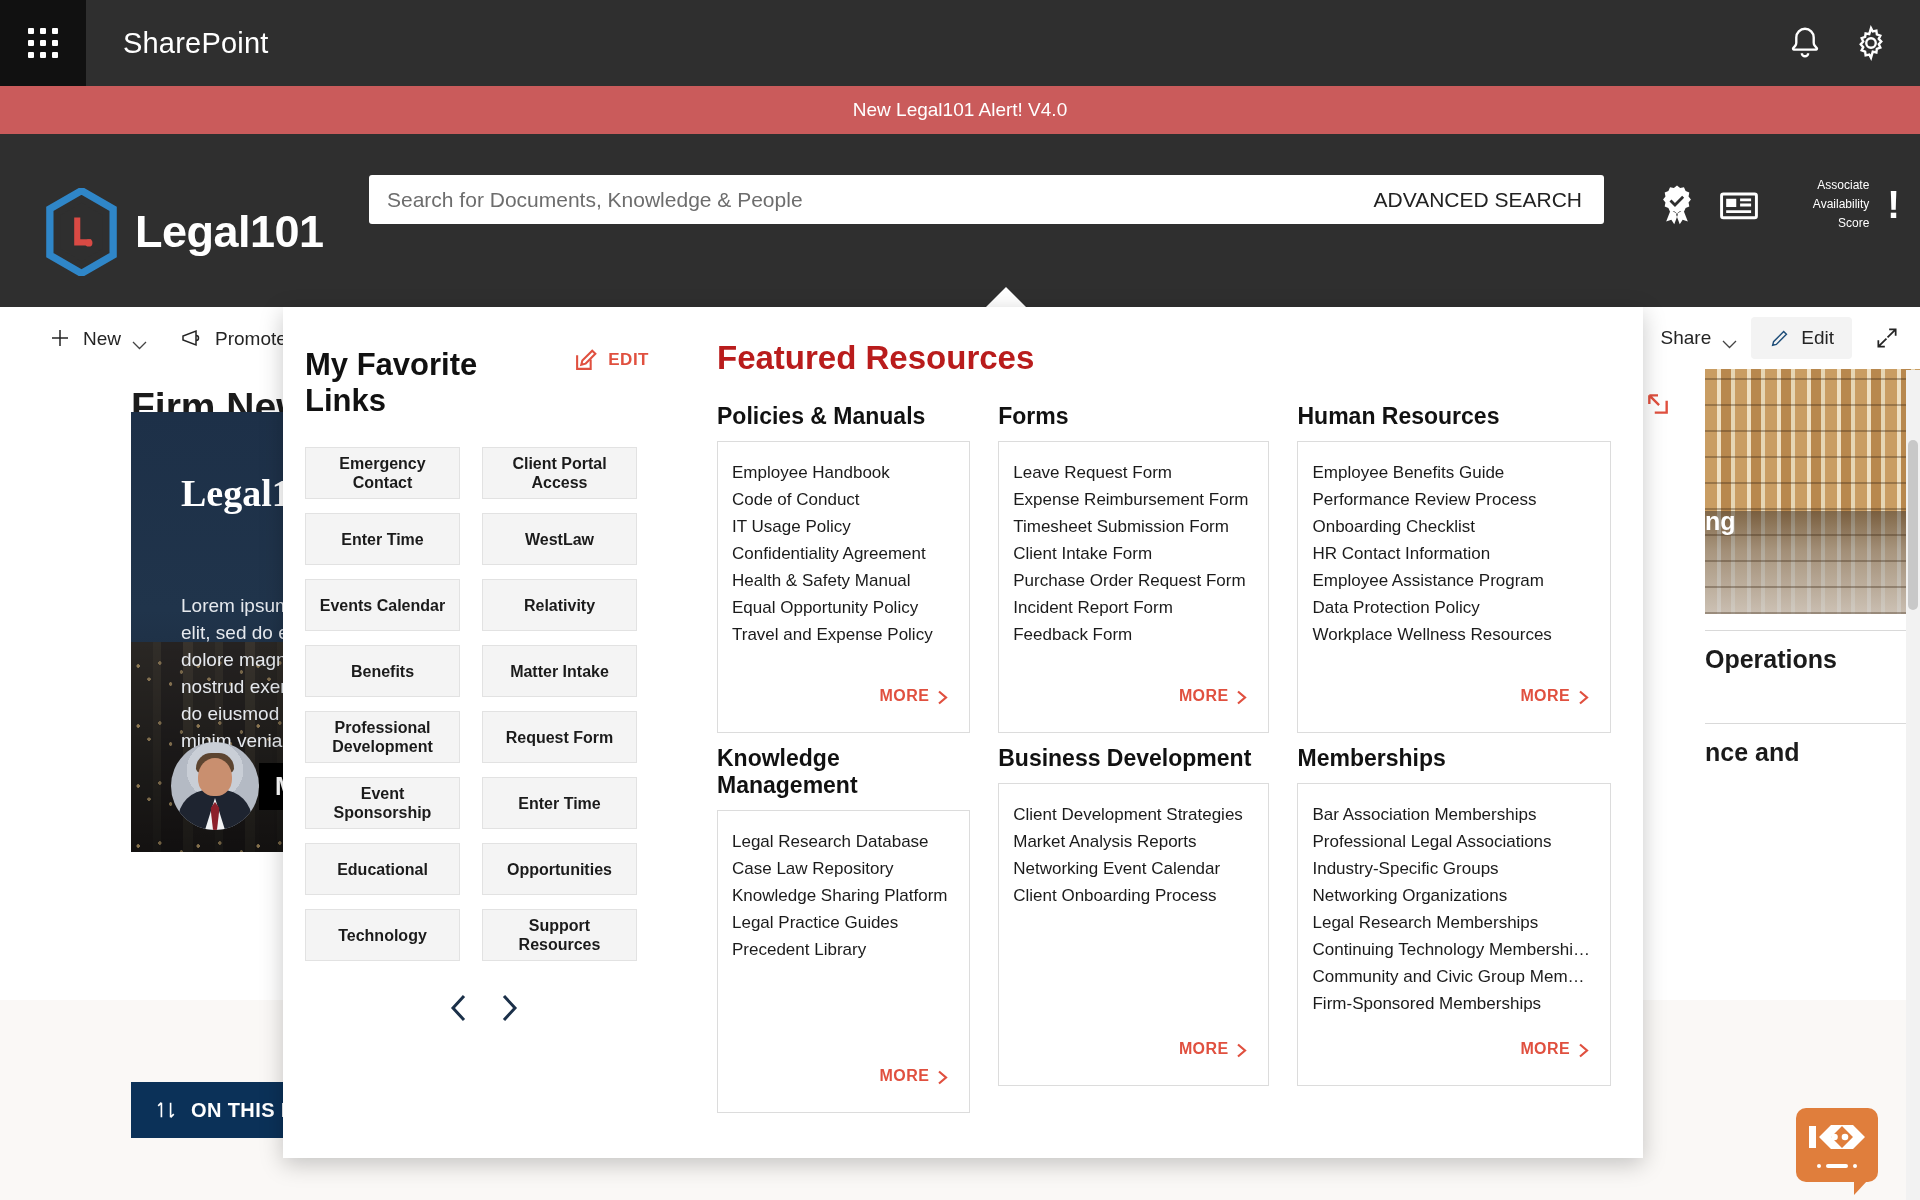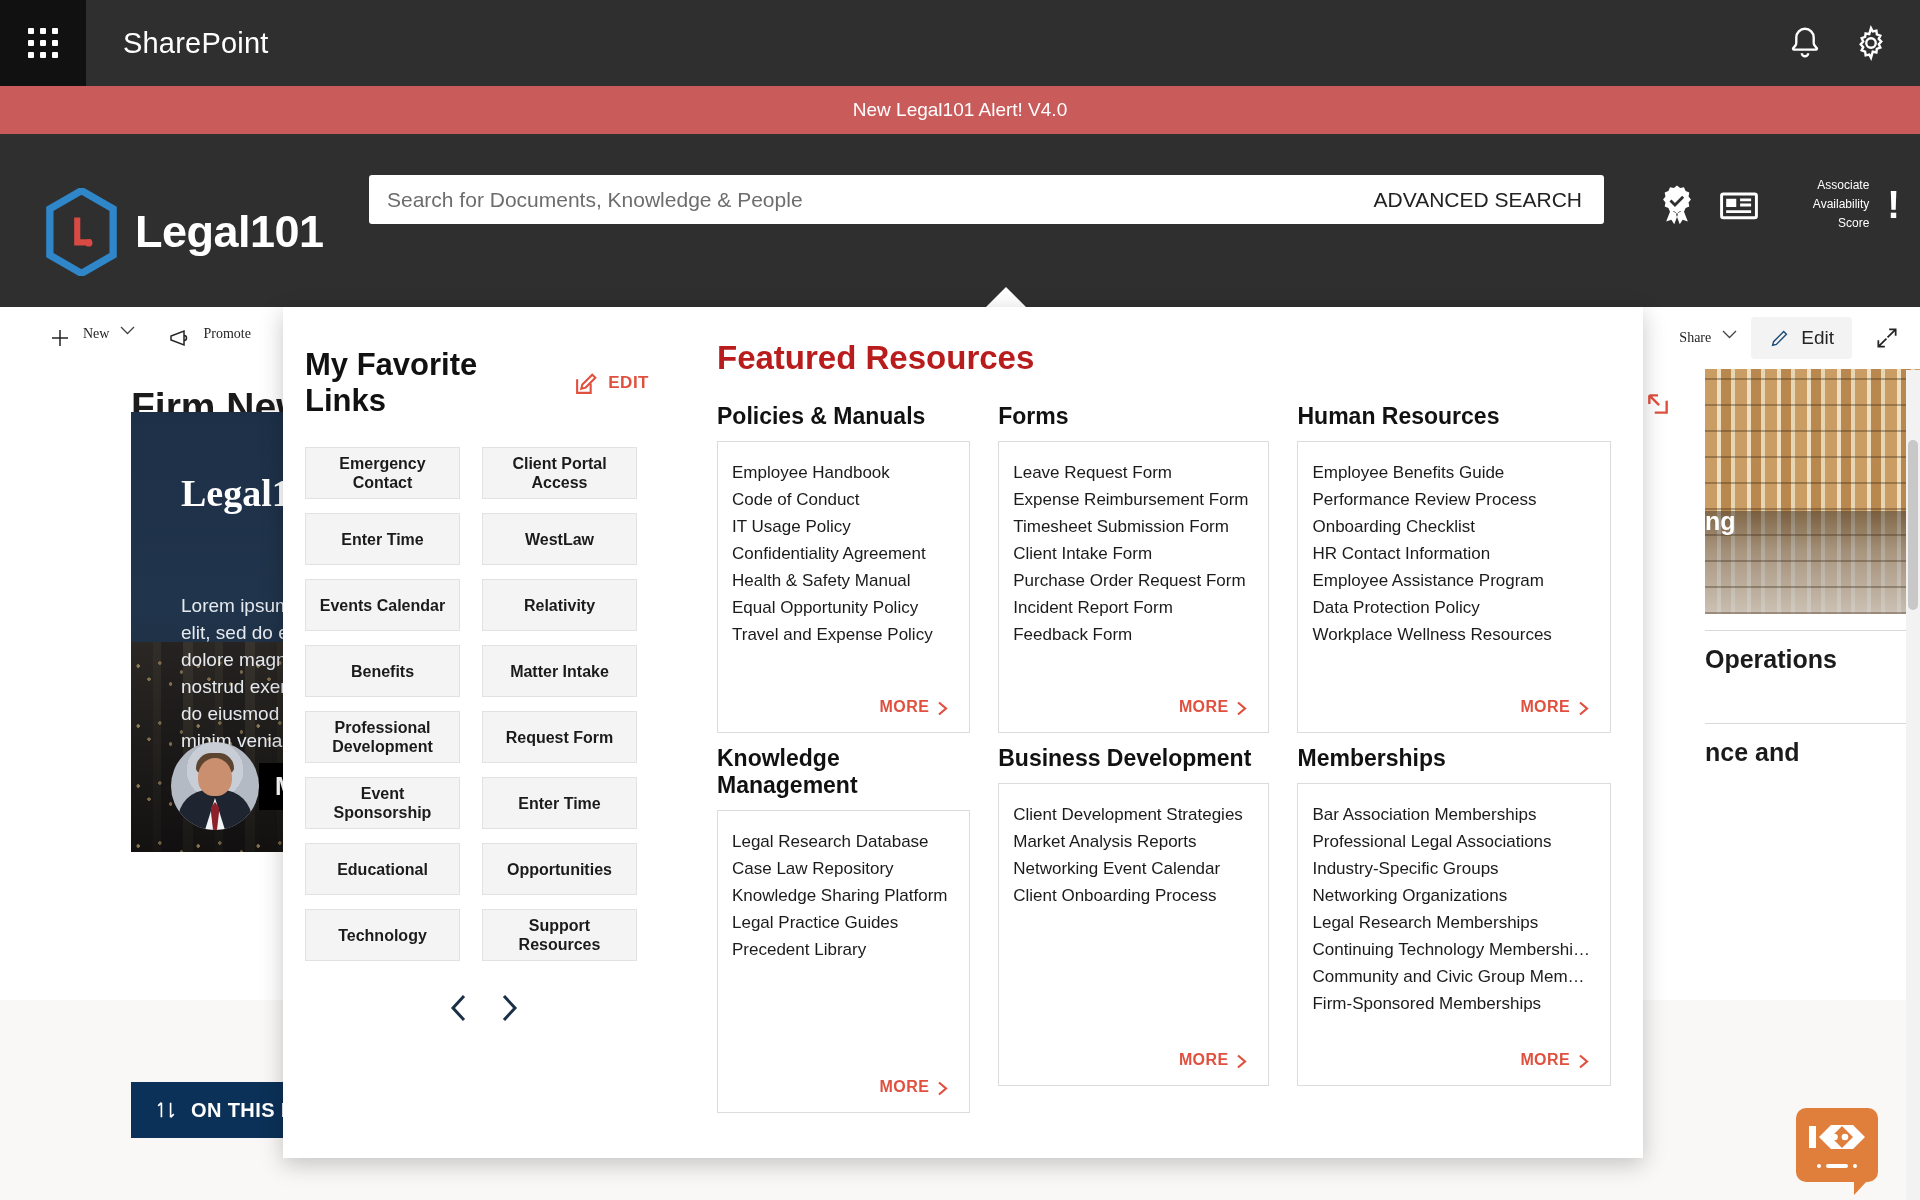--- a/index.html
+++ b/index.html
@@ -94,22 +94,22 @@
   .page-body {
     position: absolute; top: 307px; left: 0; width: 1920px; height: 893px;
     background: #ffffff; overflow: hidden;
   }
   .cmd-bar {
     position: absolute; top: 0; left: 0; width: 1920px; height: 63px;
     background: #ffffff; display: flex; align-items: center; padding: 0 20px 0 48px;
     border-bottom: 1px solid transparent;
   }
   .cmd-btn {
-    display: flex; align-items: flex-start; gap: 11px; margin-right: 33px;
-    font-size: 14px; color: #242424; cursor: pointer; white-space: nowrap; font-family: Liberation Serif, serif;
+    display: flex; align-items: flex-end; gap: 11px; margin-right: 33px;
+    font-size: 19px; color: #242424; cursor: pointer; white-space: nowrap;
   }
   .cmd-ico { width: 24px; height: 24px; color: #242424; }
   .cmd-chev { width: 15px; height: 9px; color: #444; }
   .cmd-right { margin-left: auto; display: flex; align-items: center; gap: 8px; }
   .edit-pill {
     display: flex; align-items: center; gap: 10px; background: #f3f3f3;
     border-radius: 4px; padding: 10px 18px; font-size: 19px; color: #242424; cursor: pointer;
   }
   .edit-pen { width: 22px; height: 22px; color: #1f4e79; }
   .expand-ico { width: 26px; height: 26px; color: #242424; cursor: pointer; margin-left: 14px; }
@@ -255,21 +255,21 @@
     background: #ffffff; box-shadow: 0 6px 22px rgba(0,0,0,.22); display: flex;
   }
   .flyout-arrow {
     position: absolute; top: 287px; left: 985px;
     width: 0; height: 0; border-left: 21px solid transparent;
     border-right: 21px solid transparent; border-bottom: 21px solid #ffffff;
   }
 
   
   .fav-pane { width: 410px; padding: 40px 30px 0 22px; flex: 0 0 410px; }
-  .fav-head { display: flex; align-items: center; justify-content: space-between; padding-right: 14px; gap: 40px; }
+  .fav-head { display: flex; align-items: flex-start; justify-content: space-between; padding-right: 14px; gap: 40px; }
   .fav-title { font-size: 31px; font-weight: bold; color: #111; }
   .fav-edit { display: flex; align-items: center; gap: 9px; cursor: pointer; }
   .fav-edit-ico { width: 25px; height: 25px; color: #e0503f; }
   .fav-edit-label { color: #e0503f; font-size: 17px; font-weight: bold; letter-spacing: .5px; }
   .fav-grid {
     margin-top: 28px; display: grid; grid-template-columns: 155px 155px;
     gap: 14px 22px;
   }
   .fav-btn {
     height: 52px; background: #f4f4f4; border: 1px solid #e2e2e2;
@@ -284,21 +284,21 @@
 
   
   .feat-pane { flex: 1; padding: 32px 32px 0 24px; }
   .feat-title { font-size: 33px; font-weight: bold; color: #b91c1c; margin-bottom: 26px; }
   .feat-grid {
     display: grid; grid-template-columns: repeat(3, 1fr); gap: 12px 28px;
   }
   .feat-col { }
   .feat-h { font-size: 23px; font-weight: bold; color: #111; margin-bottom: 11px; }
   .feat-card {
-    border: 1px solid #dcdcdc; background: #ffffff; padding: 17px 20px 16px 14px;
+    border: 1px solid #dcdcdc; background: #ffffff; padding: 17px 20px 27px 14px;
     display: flex; flex-direction: column;
   }
   .feat-card.top { height: 292px; }
   .feat-card.bottom { height: 303px; }
   .feat-link {
     font-size: 17px; color: #1b1b1b; line-height: 27px; cursor: pointer;
     white-space: nowrap; overflow: hidden; text-overflow: ellipsis;
   }
   .feat-more {
     margin-top: auto; align-self: flex-end; display: flex; align-items: flex-end; gap: 7px;

